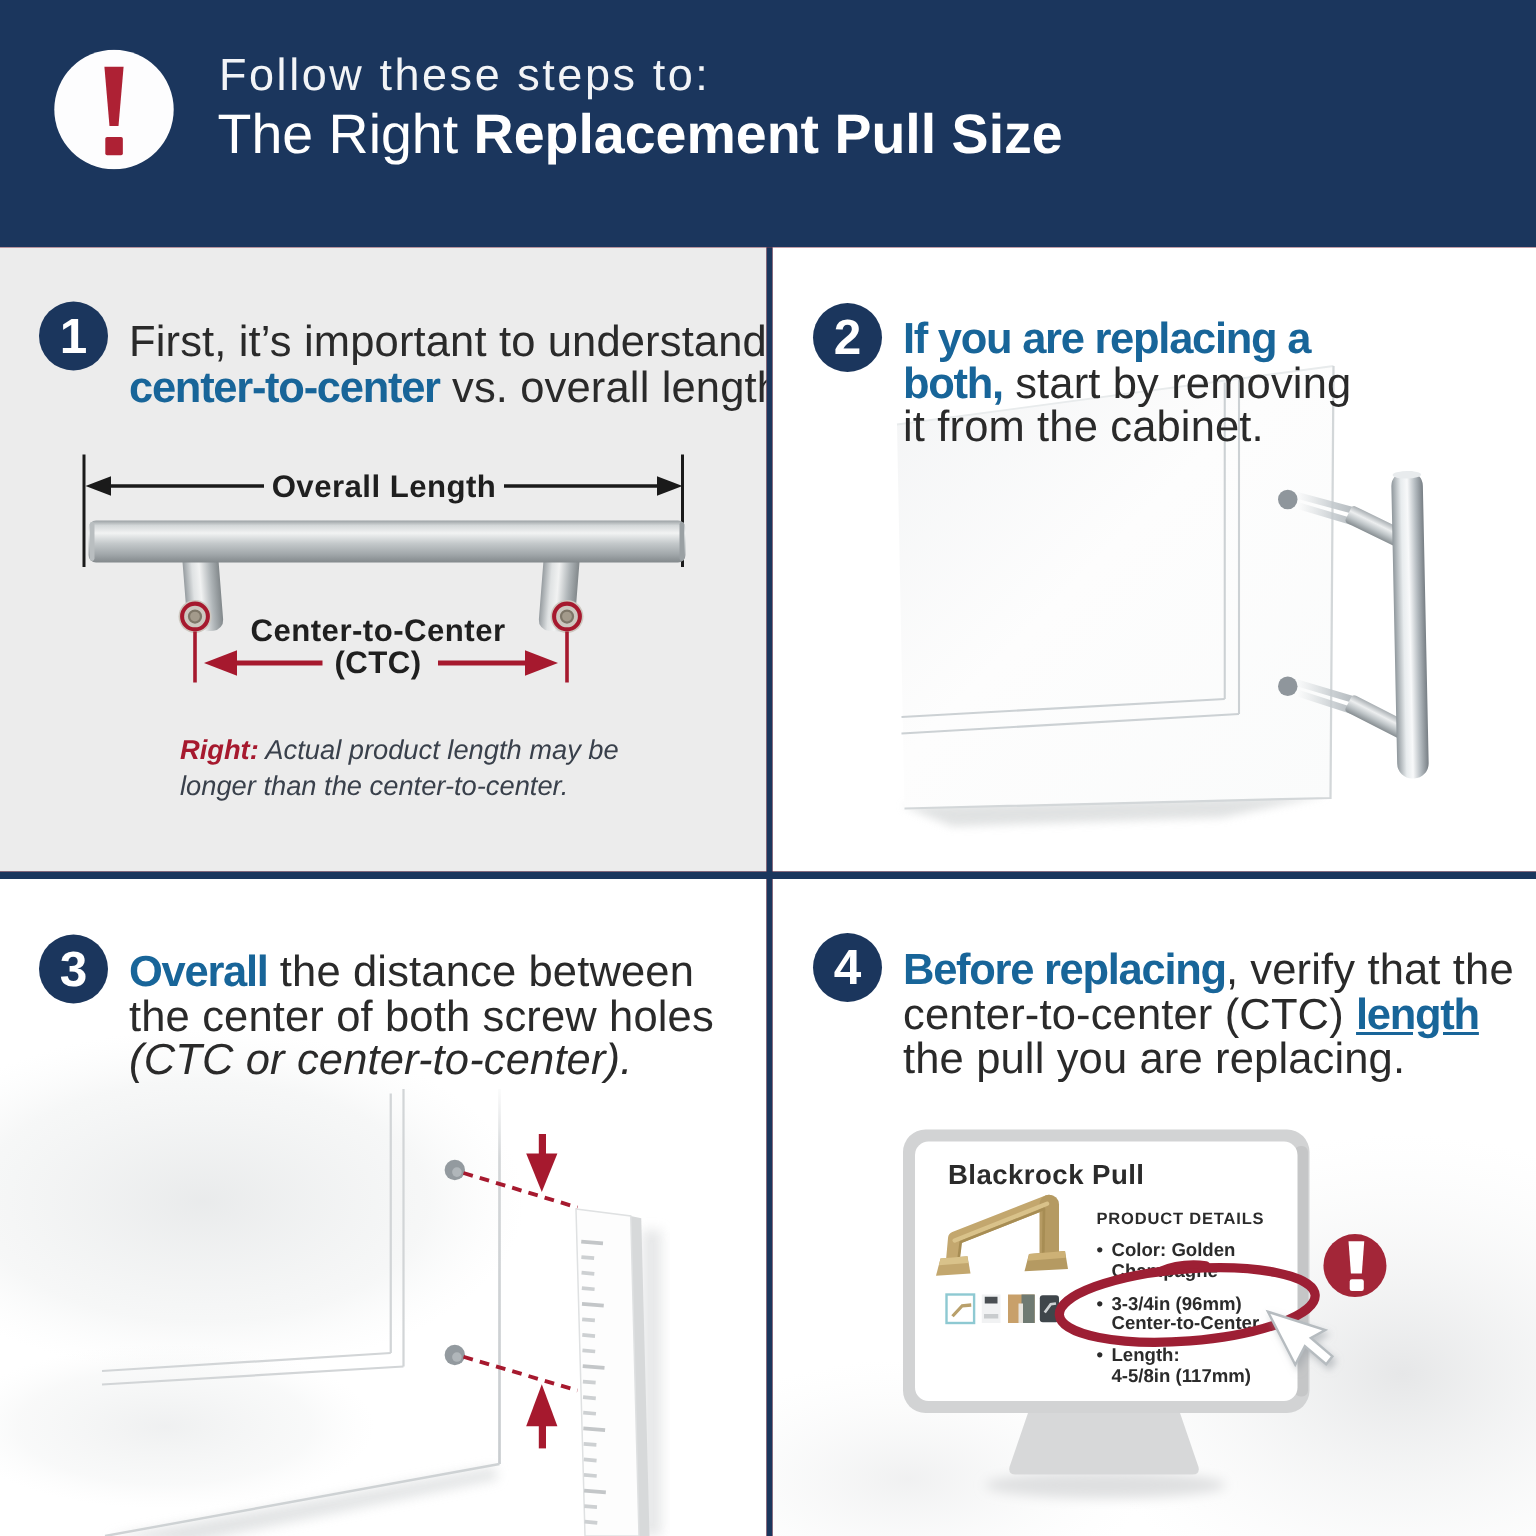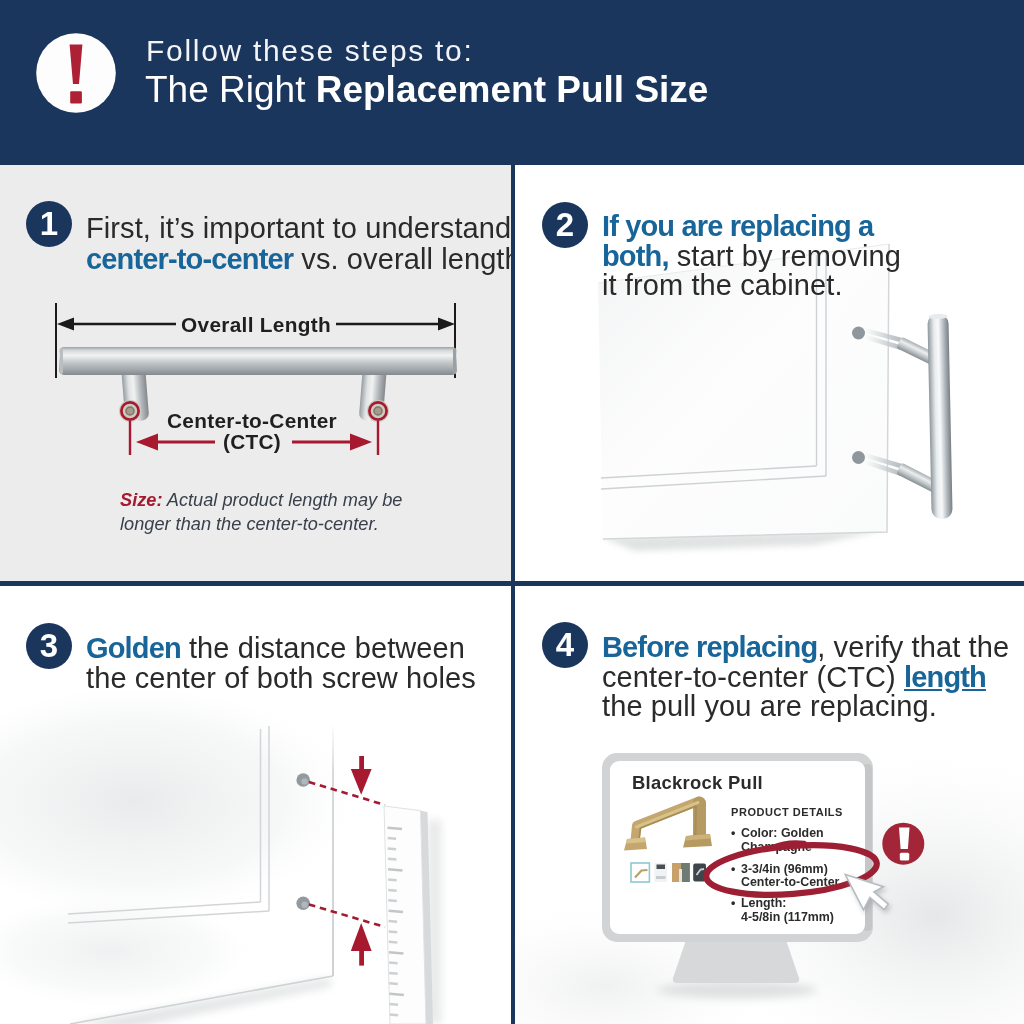--- a/index.html
+++ b/index.html
@@ -85,21 +85,21 @@
   <line x1="378" y1="256" x2="378" y2="290" stroke="#a6192e" stroke-width="2.4"></line>
 
   <text x="252" y="262.5" font-size="20.8" font-weight="bold" fill="#1f1f1f" text-anchor="middle" letter-spacing=".3">Center-to-Center</text>
   <text x="252" y="283.5" font-size="20.8" font-weight="bold" fill="#1f1f1f" text-anchor="middle" letter-spacing=".3">(CTC)</text>
 
   <line x1="156" y1="277" x2="215" y2="277" stroke="#a6192e" stroke-width="3.2"></line>
   <polygon points="136,277 158,268.5 158,285.5" fill="#a6192e"></polygon>
   <line x1="292" y1="277" x2="352" y2="277" stroke="#a6192e" stroke-width="3.2"></line>
   <polygon points="372,277 350,268.5 350,285.5" fill="#a6192e"></polygon>
  </svg>
- <div class="note" style="left:120px;top:324px"><b>Size:</b> Actual product length may be<br>longer than the center-to-center.</div>
+ <div class="note" style="left:120px;top:324px"><b>Right:</b> Actual product length may be<br>longer than the center-to-center.</div>
 </div>
 
 <div class="q" id="q2">
  <div class="stepc" style="left:27px;top:37px">2</div>
  <div class="para" style="left:87px;top:47px"><span class="blue">If you are replacing a</span><br><span class="blue">both,</span> start by removing<br>it from the cabinet.</div>
  <svg class="abs" style="left:0;top:0" width="509" height="416" viewBox="0 0 509 416">
   <defs>
    <linearGradient id="doorg2" x1="0" y1="0" x2="1" y2="1">
     <stop offset="0" stop-color="#f3f4f5"></stop>
             <stop offset=".45" stop-color="#fdfdfd"></stop>
@@ -154,21 +154,21 @@
 
   <g transform="rotate(-1.2 425 251)">
           <rect x="414.5" y="149" width="21" height="205" rx="10" fill="url(#pbar2)"></rect>
   <ellipse cx="425" cy="151.5" rx="9.5" ry="2.5" fill="#e8ebed"></ellipse>
         </g>
  </svg>
 </div>
 
 <div class="q" id="q3">
  <div class="stepc" style="left:26px;top:37px">3</div>
- <div class="para" style="left:86px;top:48px"><span class="blue">Golden</span> the distance between<br>the center of both screw holes<br></div>
+ <div class="para" style="left:86px;top:48px"><span class="blue">Overall</span> the distance between<br>the center of both screw holes<br><i>(CTC or center-to-center).</i></div>
  <svg class="abs" style="left:0;top:0" width="511" height="438" viewBox="0 0 511 438">
   <defs>
    <radialGradient id="shade3" cx=".5" cy=".5" r=".5">
     <stop offset="0" stop-color="#e2e4e5"></stop>
             <stop offset=".7" stop-color="#eceeee" stop-opacity=".6"></stop>
             <stop offset="1" stop-color="#f5f6f6" stop-opacity="0"></stop>
    </radialGradient>
    <linearGradient id="redge" x1="333" y1="135" x2="333" y2="390" gradientUnits="userSpaceOnUse">
     <stop offset="0" stop-color="#d5d8da" stop-opacity="0"></stop>
             <stop offset=".2" stop-color="#d3d6d8"></stop>

